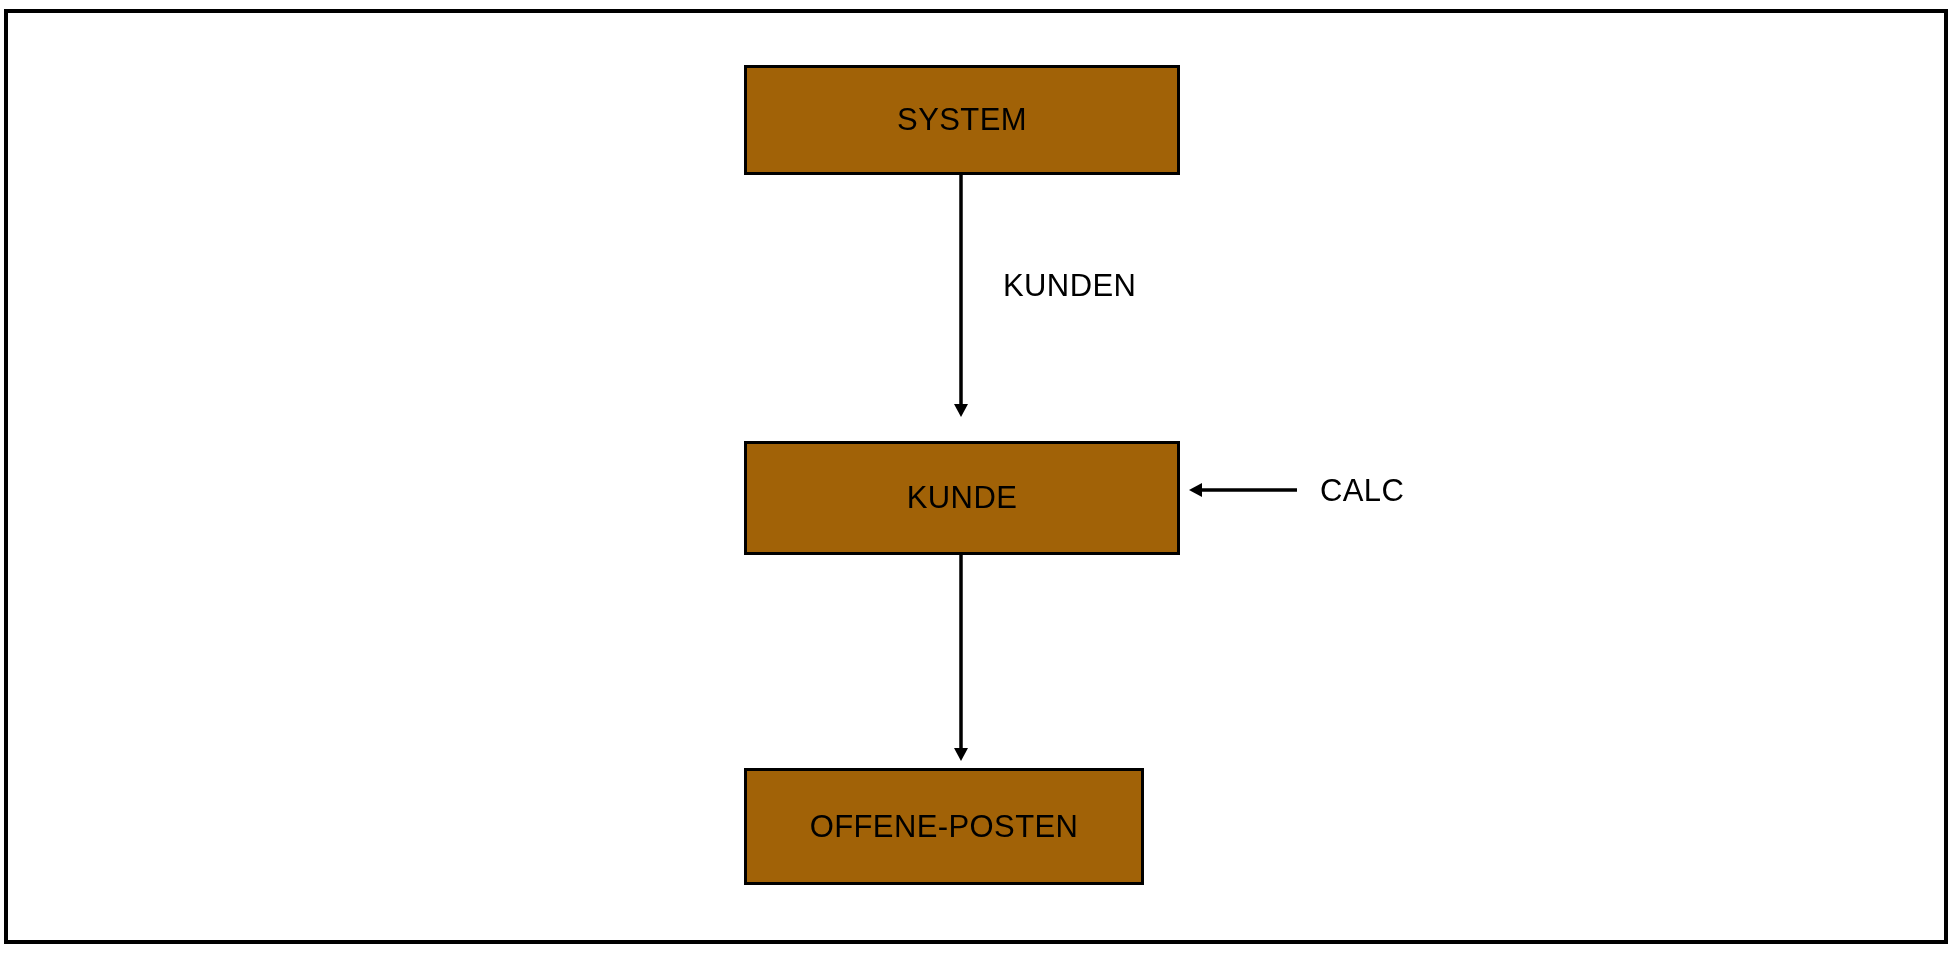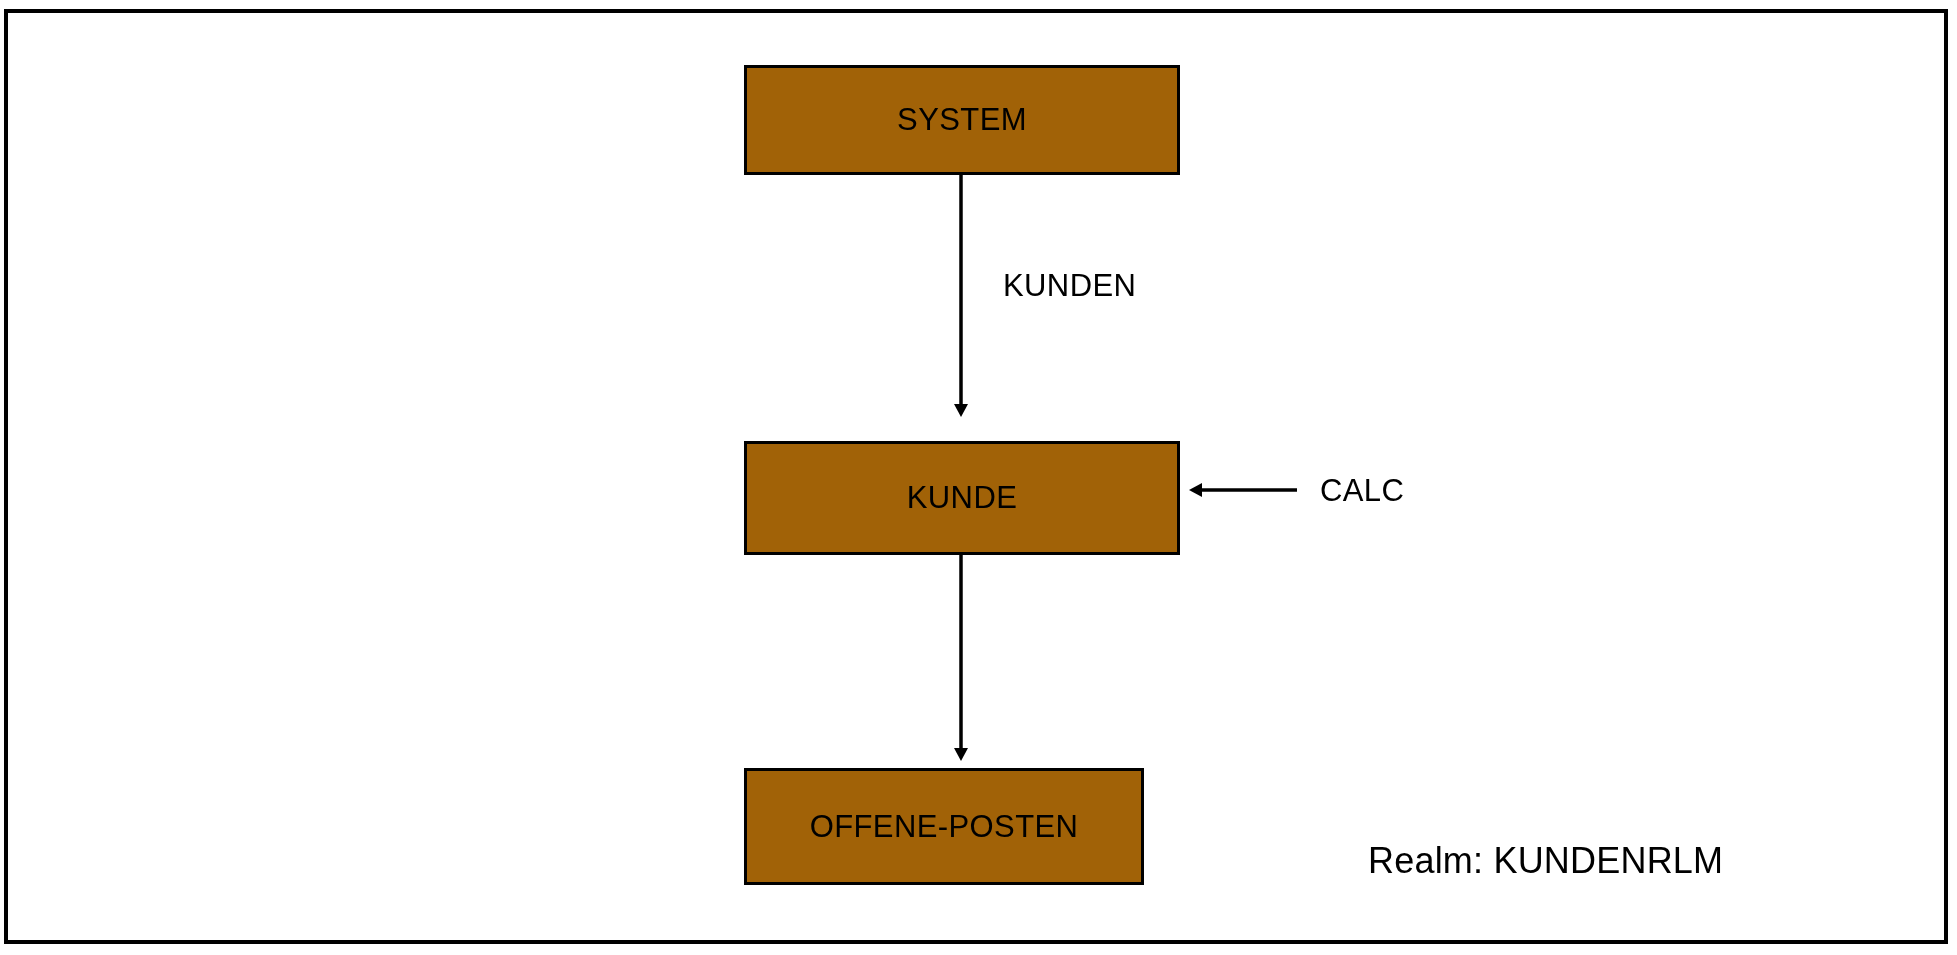--- a/index.html
+++ b/index.html
@@ -118,15 +118,14 @@
 
   <div class="node-box" id="box-offene">
     <span class="node-label">OFFENE-POSTEN</span>
   </div>
 
   <div class="edge-label" id="label-kunden">KUNDEN</div>
 
 
   <div class="ext-label" id="label-calc">CALC</div>
 
-  <div class="realm-label" id="label-realm">Realm: KUNDENRLM</div>
 
 </div>
 
 </body></html>

